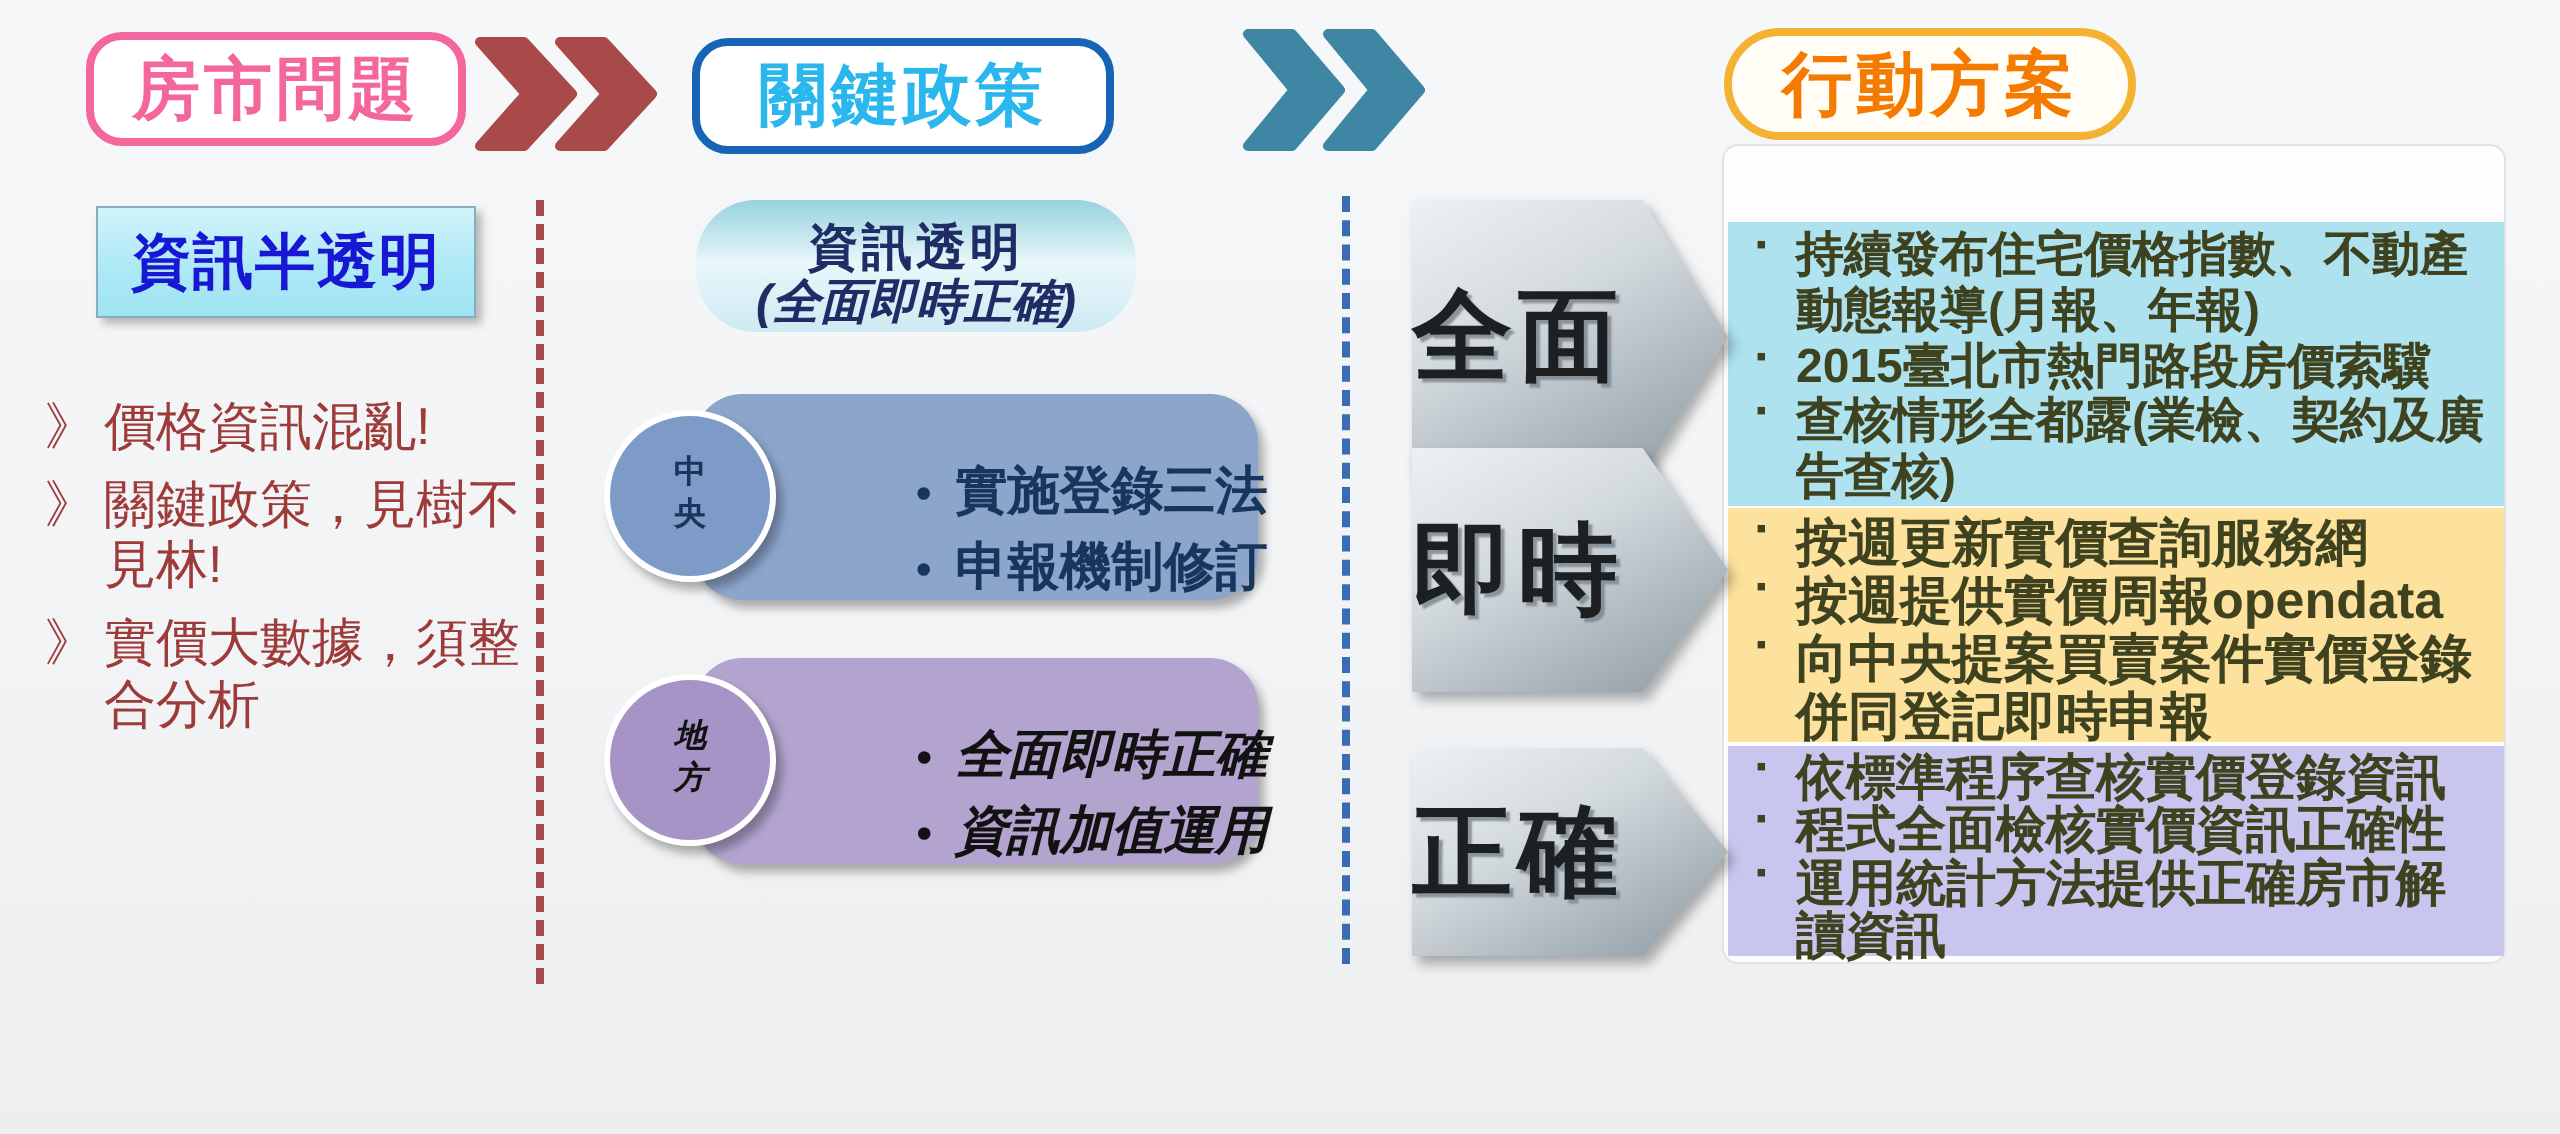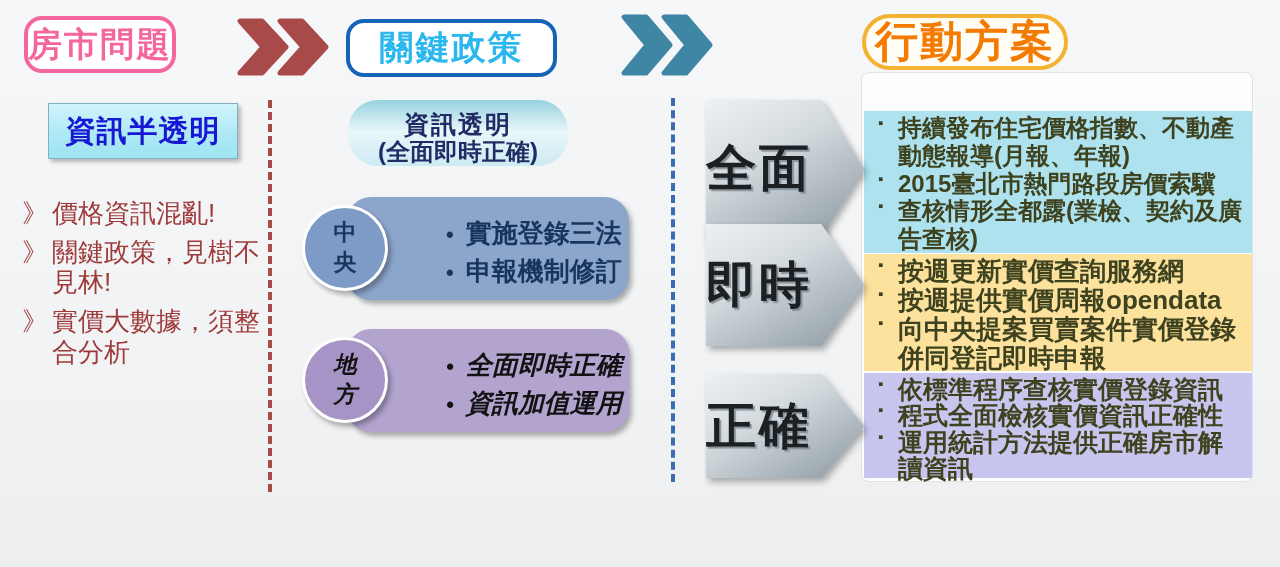--- a/index.html
+++ b/index.html
@@ -3,26 +3,26 @@
 <meta charset="utf-8">
 <style>
   html,body{margin:0;padding:0;background:#e9eaec;}
   *{box-sizing:border-box;font-family:"Liberation Sans","DejaVu Sans",sans-serif;}
   .canvas{position:relative;width:1280px;height:567px;overflow:hidden;
           background:linear-gradient(180deg,#f6f7f8 0%,#f2f3f4 60%,#eceef0 100%);}
 
   
   .badge{position:absolute;background:#fff;display:flex;align-items:center;justify-content:center;
          font-weight:bold;white-space:nowrap;}
-  .badge-problem{left:24px;top:16px;width:152px;height:57px;border:4px solid #f4679d;border-radius:18px;
+  .badge-problem{left:43px;top:16px;width:190px;height:57px;border:4px solid #f4679d;border-radius:18px;
                  color:#f4679d;font-size:34px;letter-spacing:2px;}
   .badge-policy{left:346px;top:19px;width:211px;height:58px;border:4px solid #1664b5;border-radius:18px;
                 color:#29b7ee;font-size:34px;letter-spacing:2px;}
   .badge-action{left:862px;top:14px;width:206px;height:56px;border:4px solid #f3b232;border-radius:28px;
-                color:#f47a00;font-size:43px;letter-spacing:2px;background:#fffdf6;}
+                color:#f47a00;font-size:35px;letter-spacing:2px;background:#fffdf6;}
 
   .chev{position:absolute;}
   .chev-red{left:236px;top:17px;}
   .chev-teal{left:620px;top:12px;}
 
   
   .divider{position:absolute;width:0;}
   .divider-red{left:268px;top:100px;height:392px;border-left:4px dashed #a84a4a;}
   .divider-blue{left:671px;top:98px;height:384px;border-left:4px dashed #3a6cb5;}
 
@@ -36,31 +36,31 @@
           color:#9e3a3a;font-size:26px;line-height:1.16;}
   .issues li{position:relative;padding-left:30px;margin-bottom:9px;}
   .issues .mk{position:absolute;left:0;top:0;}
 
   
   .mid-title{position:absolute;left:348px;top:100px;width:220px;height:66px;border-radius:30px;
              background:linear-gradient(180deg,#96d2de 0%,#e9f7fa 48%,#cdeaf2 100%);
              display:flex;flex-direction:column;align-items:center;justify-content:flex-end;
              color:#1f2c66;font-weight:bold;line-height:1.15;}
   .mid-title .l1{font-size:25px;letter-spacing:2px;}
-  .mid-title .l2{font-size:24px;}
+  .mid-title .l2{font-size:24px;font-style:italic;}
 
   .group{position:absolute;left:302px;width:330px;height:114px;}
   .group .rect{position:absolute;left:45px;top:2px;width:282px;height:103px;border-radius:24px;
                box-shadow:3px 4px 5px rgba(0,0,0,.30);}
   .group .circle{position:absolute;left:0;top:10px;width:86px;height:86px;border-radius:50%;
                  border:3px solid #ffffff;box-shadow:3px 4px 5px rgba(0,0,0,.30);
                  display:flex;align-items:center;justify-content:center;}
-  .group .circle .clabel{width:1.05em;font-size:23px;font-weight:bold;line-height:1.3;
+  .group .circle .clabel{width:1.05em;font-size:16px;font-weight:bold;line-height:1.3;
                          word-break:break-all;text-align:center;}
-  .group ul{position:absolute;left:140px;top:0;height:107px;margin:4px;padding:0;list-style:none;
+  .group ul{position:absolute;left:140px;top:0;height:107px;margin:16px;padding:0;list-style:none;
             display:flex;flex-direction:column;justify-content:center;
             font-size:26px;font-weight:bold;line-height:1.45;white-space:nowrap;}
   .group li .dot{margin-right:12px;font-size:22px;}
   .group-central{top:195px;}
   .group-central .rect{background:#8ca5cb;}
   .group-central .circle{background:#7e9bc7;}
   .group-central .clabel, .group-central ul{color:#17365d;}
   .group-local{top:327px;}
   .group-local .rect{background:#b2a4cf;}
   .group-local .circle{background:#a794c6;}

